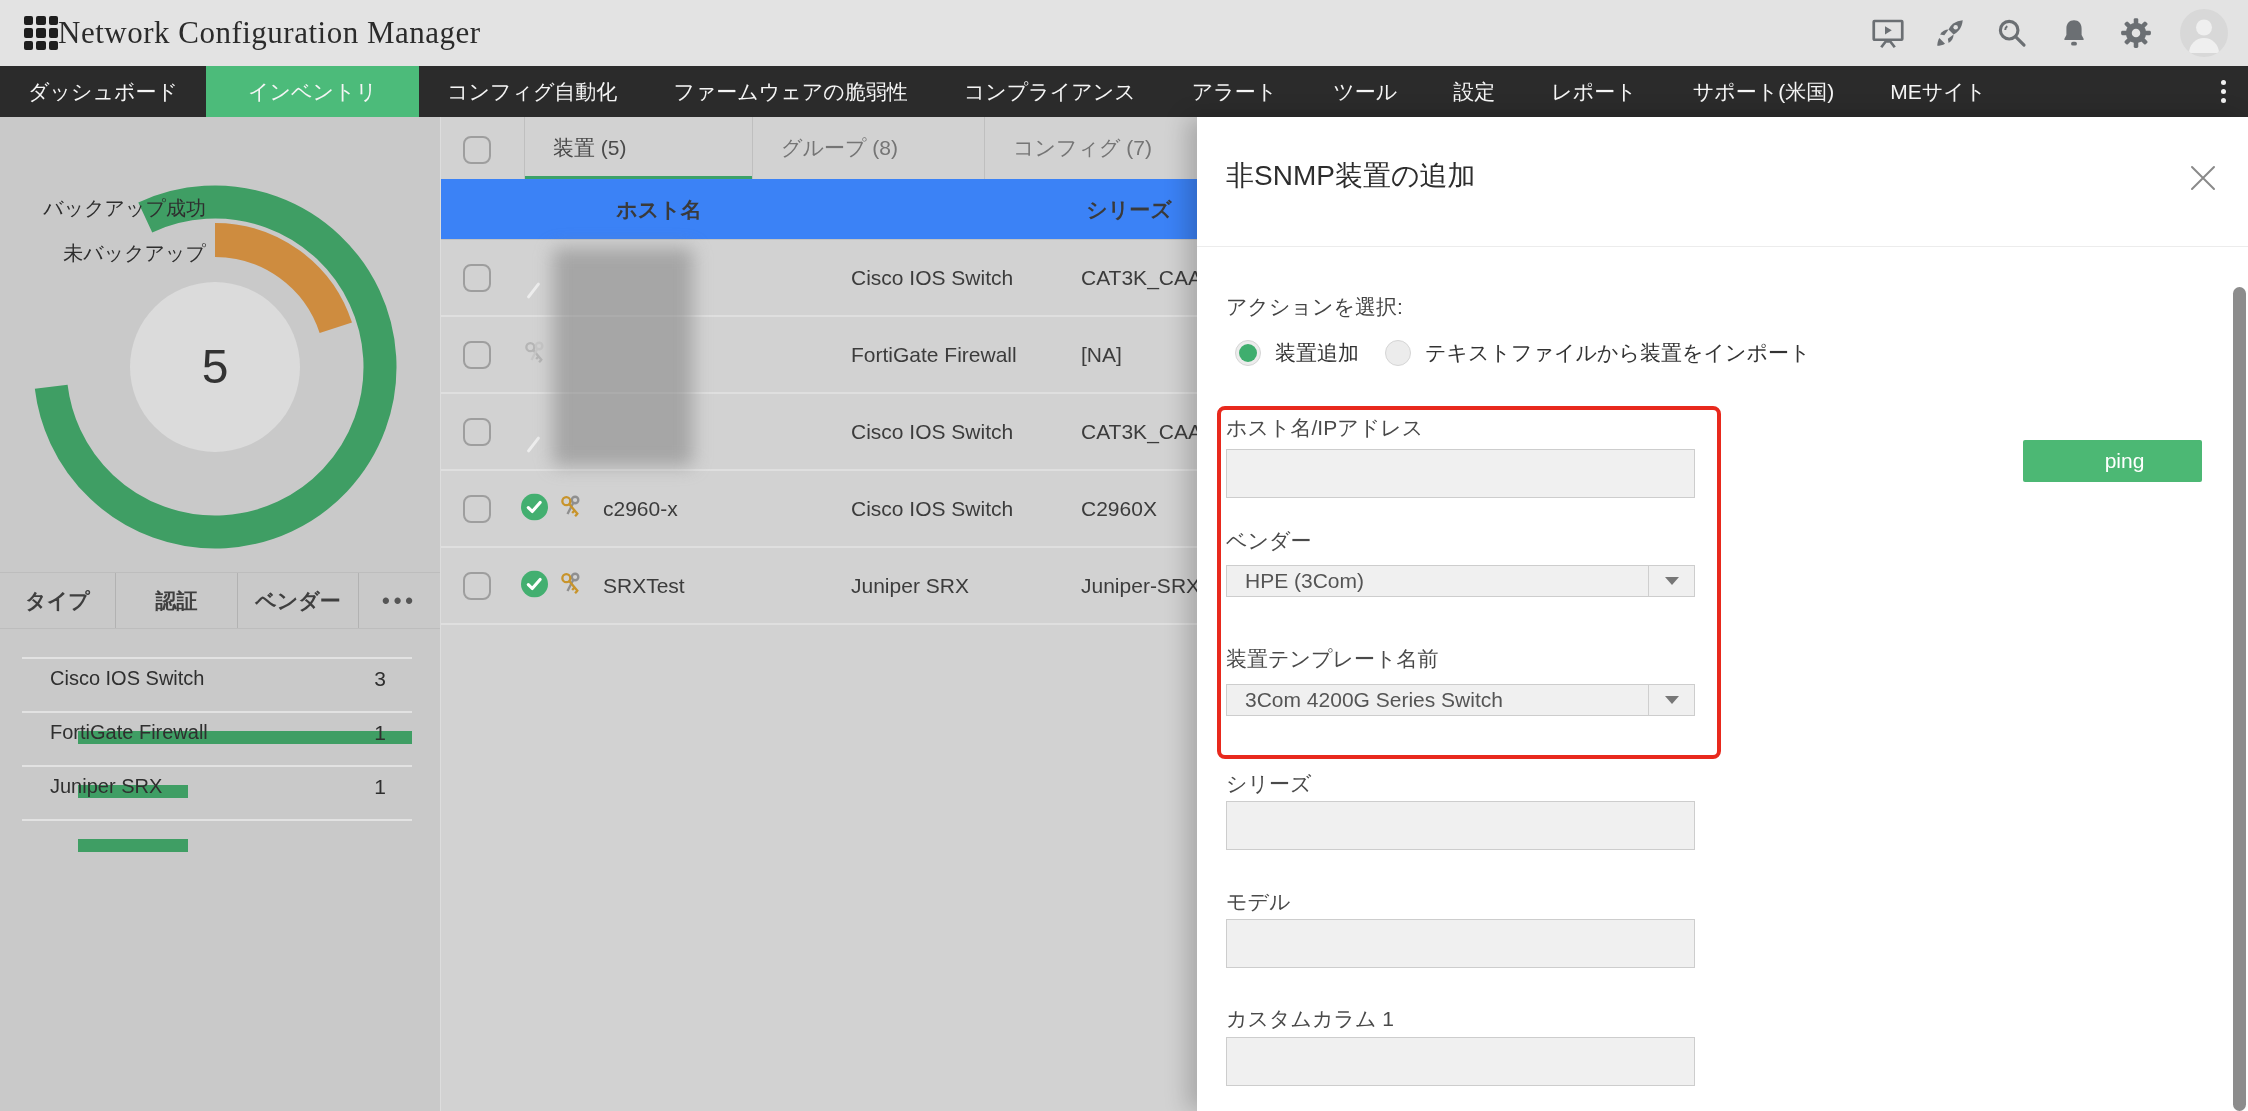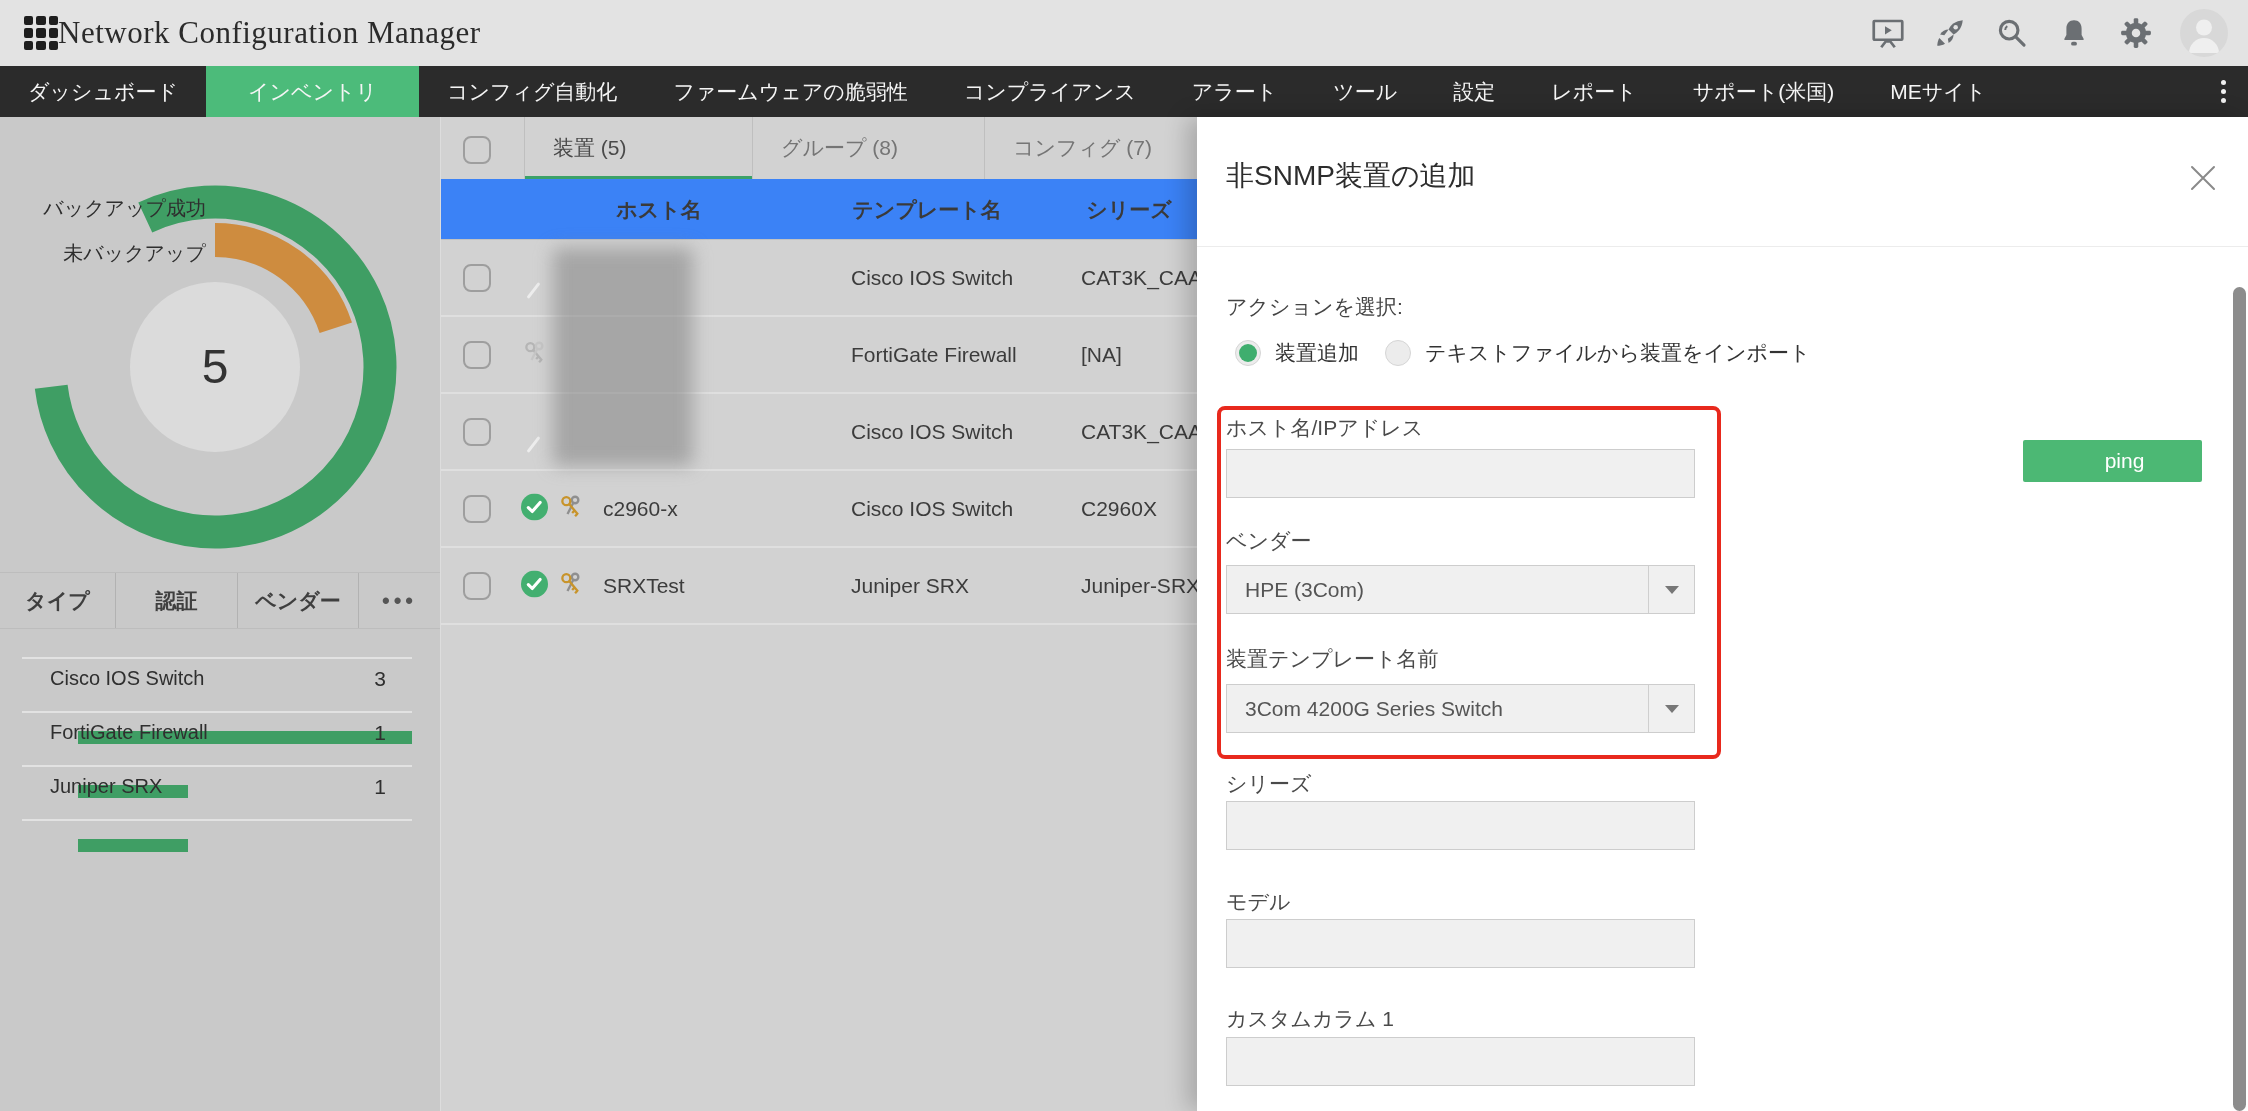--- a/index.html
+++ b/index.html
@@ -86,21 +86,21 @@
   .action-label { position:absolute; left:29px; top:176px; font-size:21px; color:#444444; }
   .radio-row { position:absolute; left:38px; top:223px; height:26px; display:flex; align-items:center; }
   .radio { width:26px; height:26px; border-radius:50%; background:#ECECEC; border:1px solid #D5D5D5;
            display:flex; align-items:center; justify-content:center; }
   .radio.sel::after { content:""; width:18px; height:18px; border-radius:50%; background:#3FAE6E; }
   .radio-label { font-size:21px; color:#333333; margin:0 26px 0 14px; white-space:nowrap; }
   .fld-label { position:absolute; left:29px; font-size:21px; color:#4A4A4A; white-space:nowrap; }
   .fld-input { position:absolute; left:29px; width:469px; height:49px; background:#F0F0F0;
                border:1px solid #CDCDCD; font-size:21px; color:#333; padding:0 18px;
                font-family:"Liberation Sans","DejaVu Sans",sans-serif; }
-  .fld-select { position:absolute; left:29px; width:469px; height:49px; background:#F0F0F0;
+  .fld-select { position:absolute; left:29px; width:469px; height:32px; background:#F0F0F0;
                 border:1px solid #CDCDCD; display:flex; align-items:center; cursor:pointer; }
   .sel-value { flex:1; font-size:21px; color:#555555; padding-left:18px; white-space:nowrap; overflow:hidden; }
   .sel-arrow-box { width:46px; height:100%; border-left:1px solid #CFCFCF; display:flex; align-items:center; justify-content:center; }
   .sel-caret { width:0; height:0; border-left:7px solid transparent; border-right:7px solid transparent;
                border-top:8px solid #777777; }
   .red-box { position:absolute; left:20px; top:289px; width:504px; height:353px;
              border:4px solid #E8291D; border-radius:8px; pointer-events:none; z-index:9; }
   .ping-btn { position:absolute; left:826px; top:323px; width:179px; height:42px; background:#4CB874;
               color:#FFFFFF; font-size:21px; border:none; border-radius:2px; cursor:pointer;
               font-family:"Liberation Sans","DejaVu Sans",sans-serif;padding-left:24px; }
@@ -242,21 +242,20 @@
 <main class="table-area">
   <div class="tbl-tabs">
     <div class="checkbox tabs-cb"></div>
     <div class="tbl-tab tab-c1 active">装置 (5)</div>
     <div class="tbl-tab tab-c2">グループ (8)</div>
     <div class="tbl-tab tab-c3">コンフィグ (7)</div>
   </div>
 
   <div class="tbl-head">
     <span class="th th-host">ホスト名</span>
-    <span class="th th-tpl">テンプレート名</span>
     <span class="th th-ser">シリーズ</span>
   </div>
 
   <div class="tbl-rows">
     <div class="trow">
       <div class="checkbox row-cb"></div>
       <span class="ic1 nobackup-icon"></span>
       <span class="td-tpl">Cisco IOS Switch</span>
       <span class="td-ser">CAT3K_CAA</span>
     </div>

